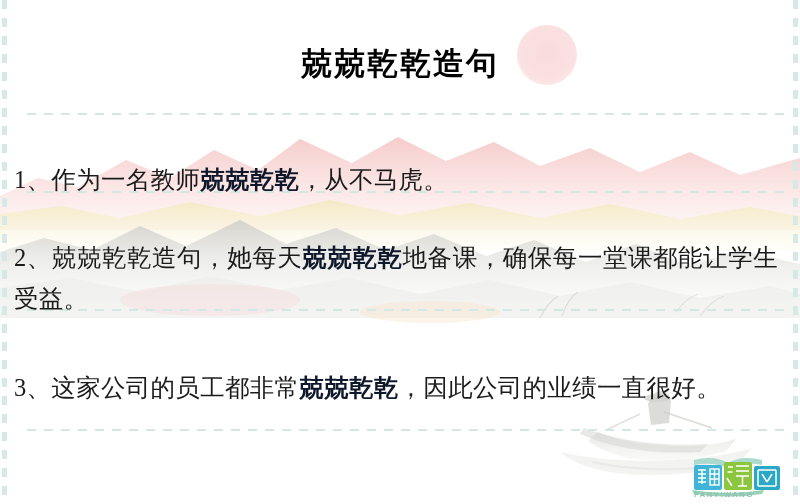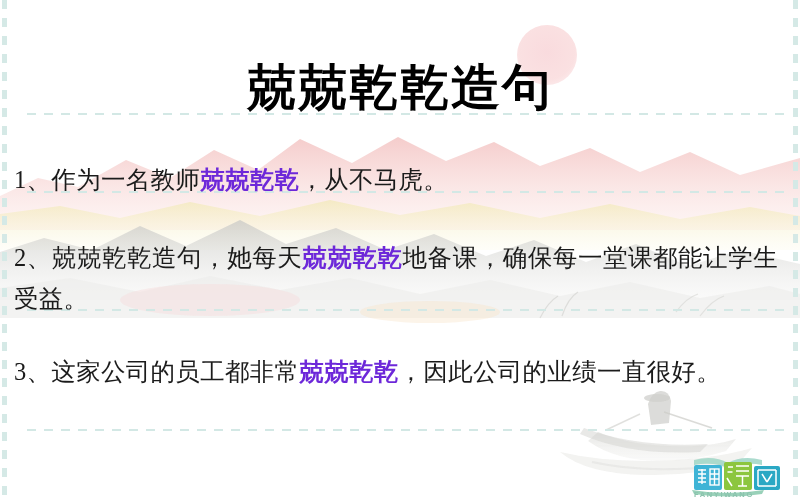--- a/index.html
+++ b/index.html
@@ -83,47 +83,47 @@
     height: 100%;
   }
 
   .title {
     position: absolute;
     left: 0;
     right: 0;
     top: 24px;
     text-align: center;
     font-family: "Liberation Serif", "DejaVu Serif", serif;
-    font-size: 49px;
+    font-size: 31px;
     font-weight: bold;
     color: #000000;
     letter-spacing: 2px;
     line-height: 1.25;
     white-space: nowrap;
   }
 
   .sentence {
     position: absolute;
     left: 14px;
     right: 22px;
     font-family: "Liberation Serif", "DejaVu Serif", serif;
     font-size: 24.5px;
     line-height: 41px;
     color: #1b1b1b;
     letter-spacing: 0.3px;
     text-align: justify;
   }
   .sentence .kw {
-    color: #6d28d9;
+    color: #0f172a;
     font-weight: bold;
   }
 
   #s1 { top: 134px; }
   #s2 { top: 212px; }
-  #s3 { top: 326px; }
+  #s3 { top: 342px; }
 
   
   .logo {
     position: absolute;
     right: 8px;
     bottom: 6px;
     width: 128px;
     height: 44px;
     z-index: 5;
   }

